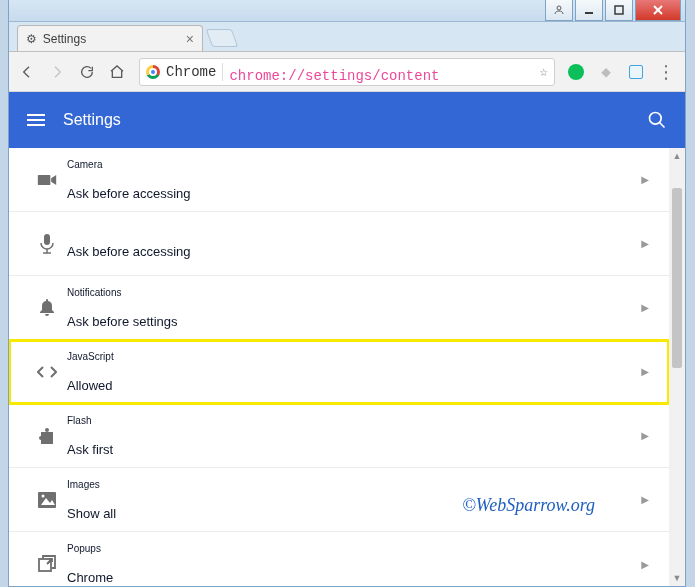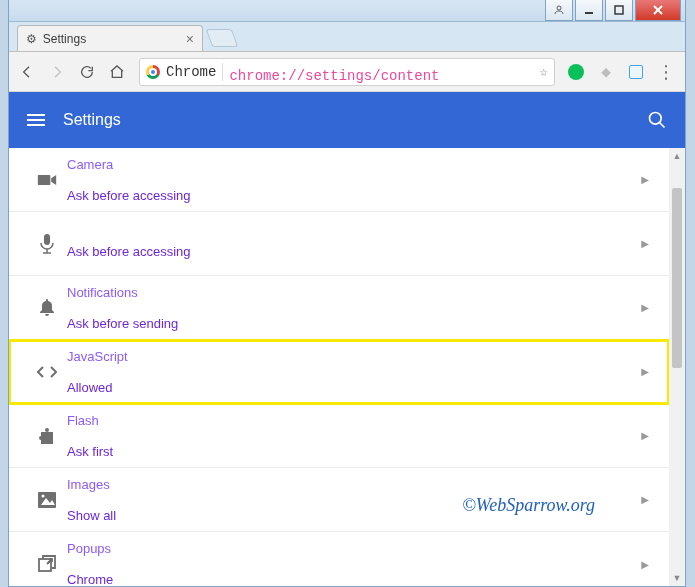--- a/index.html
+++ b/index.html
@@ -167,22 +167,22 @@
     outline-offset: -2px;
     border-bottom-color: transparent;
   }
   .row .ic {
     width: 40px;
     color:#6f6f6f;
     display:flex;
     justify-content:center;
   }
   .row .txt { flex:1; }
-  .row .label { font-size:13px; color:#8b5cf6; }
-  .row .sub { font-size:13px; color:#6d28d9; margin-top:16px;}
+  .row .label { font-size:10px; color:#0f172a; }
+  .row .sub { font-size:13px; color:#0f172a; margin-top:16px;}
   .row .chev { color:#9a9a9a; font-size:10px; }
   .watermark {
     position:absolute;
     right: 90px;
     bottom: 70px;
     color: #1f5fbf;
     font-family: "Times New Roman", serif;
     font-size: 18px;
     font-style: italic;
     pointer-events:none;
@@ -338,21 +338,21 @@
 
       <div class="row">
         <span class="ic">
           <svg width="16" height="18" viewBox="0 0 16 18" fill="#6f6f6f">
               <path d="M8 0a1 1 0 0 1 1 1v1a5 5 0 0 1 4 5v4l2 2v1H1v-1l2-2V7a5 5 0 0 1 4-5V1a1 1 0 0 1 1-1z"></path>
               <path d="M6 15a2 2 0 0 0 4 0z"></path>
             </svg>
         </span>
         <div class="txt">
           <div class="label">Notifications</div>
-          <div class="sub">Ask before sending</div>
+          <div class="sub">Ask before settings</div>
         </div>
         <span class="chev">▶</span>
       </div>
 
       <div class="row highlight">
         <span class="ic">
           <svg width="20" height="12" viewBox="0 0 20 12" fill="none" stroke="#6f6f6f" stroke-width="2">
               <path d="M6 1L1 6l5 5"></path>
               <path d="M14 1l5 5-5 5"></path>
             </svg>

